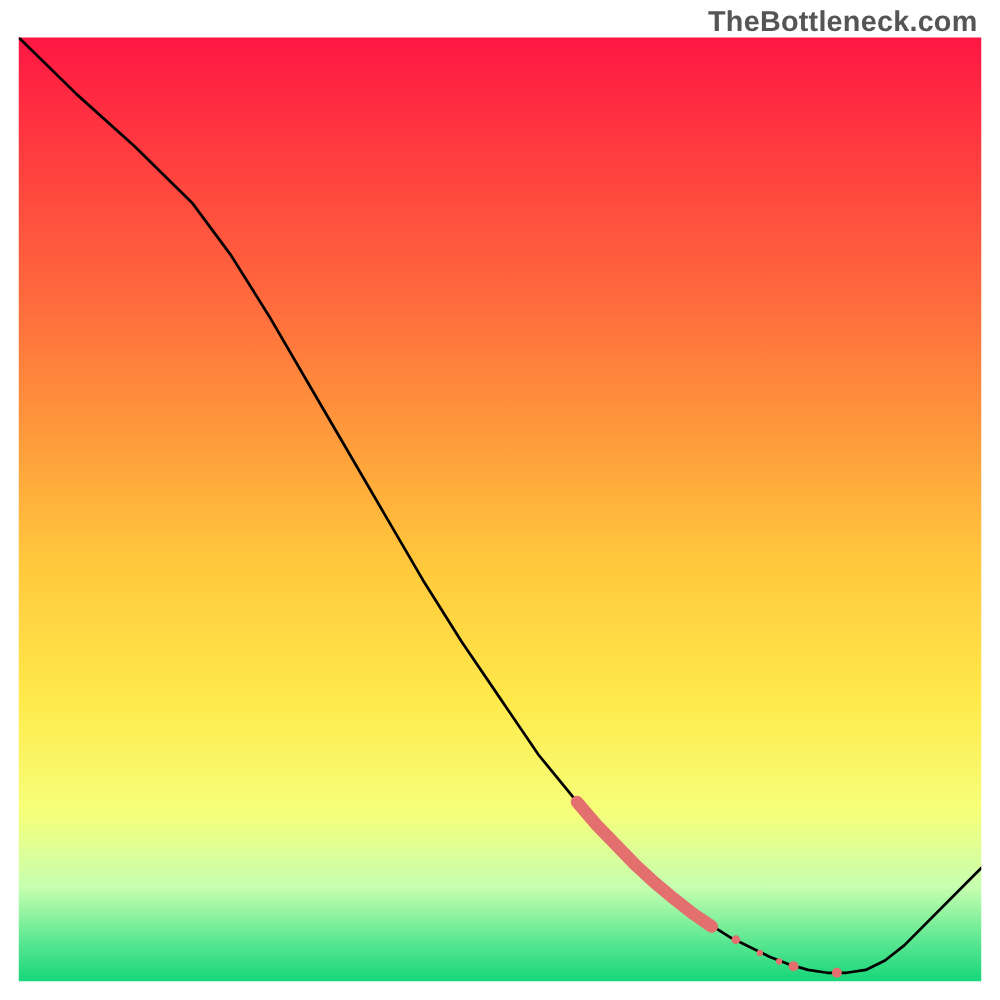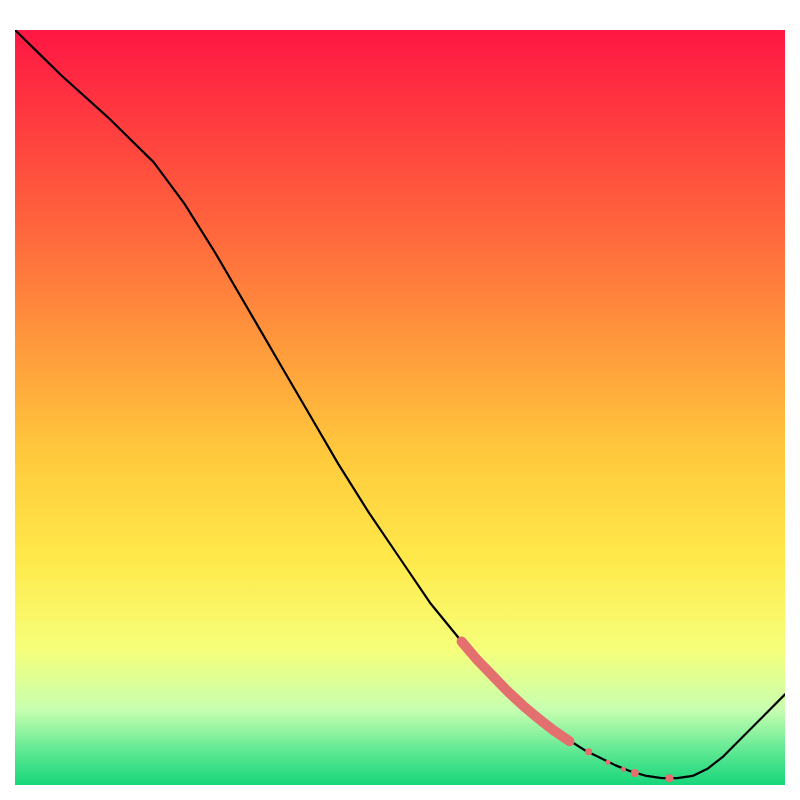--- a/index.html
+++ b/index.html
@@ -27,20 +27,21 @@
     z-index: 5;
   }
   svg {
     display: block;
   }
 </style>
 </head>
 <body>
 
 <div class="container">
+  <div class="watermark">TheBottleneck.com</div>
   <svg id="chart-svg" width="800" height="800" viewBox="0 0 800 800">
     <defs>
       <linearGradient id="bg-grad" x1="0" y1="0" x2="0" y2="1">
           <stop offset="0.0%" stop-color="#ff1744"></stop>
           <stop offset="12.0%" stop-color="#ff3b3f"></stop>
           <stop offset="28.0%" stop-color="#ff6b3d"></stop>
           <stop offset="42.0%" stop-color="#ff9a3c"></stop>
           <stop offset="56.0%" stop-color="#ffc93c"></stop>
           <stop offset="70.0%" stop-color="#ffe94a"></stop>
           <stop offset="82.0%" stop-color="#f6ff7a"></stop>

